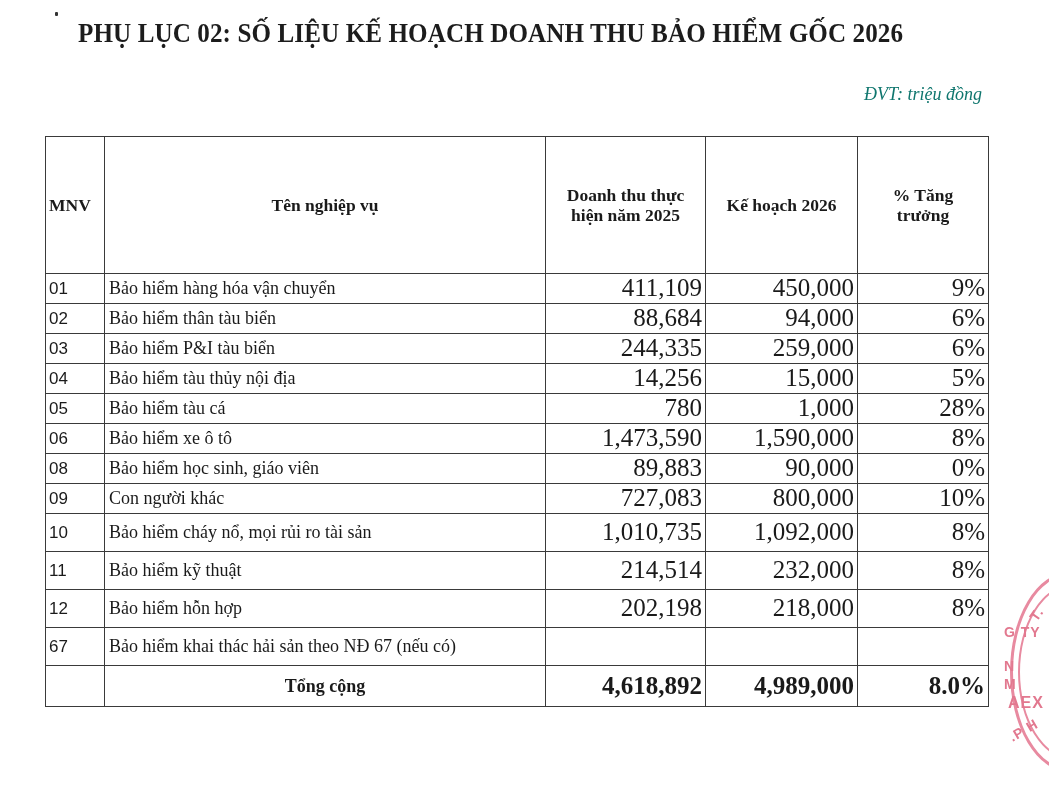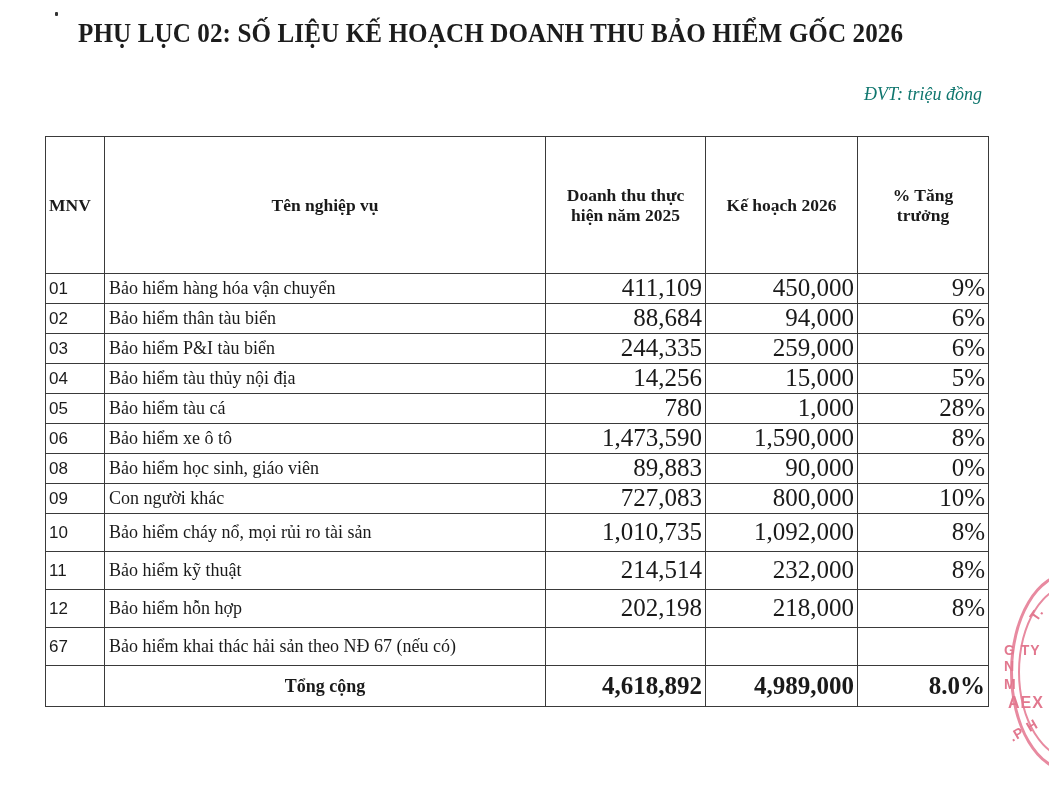--- a/index.html
+++ b/index.html
@@ -259,18 +259,18 @@
       <td class="num">4,989,000</td>
       <td class="num">8.0%</td>
     </tr>
   </tbody>
 </table>
 
 <div class="stamp">
   <div class="ring"></div>
   <div class="ring2"></div>
   <div class="line" style="top:34px; left:30px; transform:rotate(-55deg);">T.</div>
-  <div class="line" style="top:70px; left:4px;">G TY</div>
+  <div class="line" style="top:52px; left:4px;">G TY</div>
   <div class="line" style="top:86px; left:4px;">N</div>
   <div class="line" style="top:104px; left:4px;">M</div>
   <div class="line" style="top:122px; left:8px; font-size:16px;">AEX</div>
   <div class="line" style="top:150px; left:8px; transform:rotate(-30deg);">.P H</div>
 </div>
 
 </body></html>

